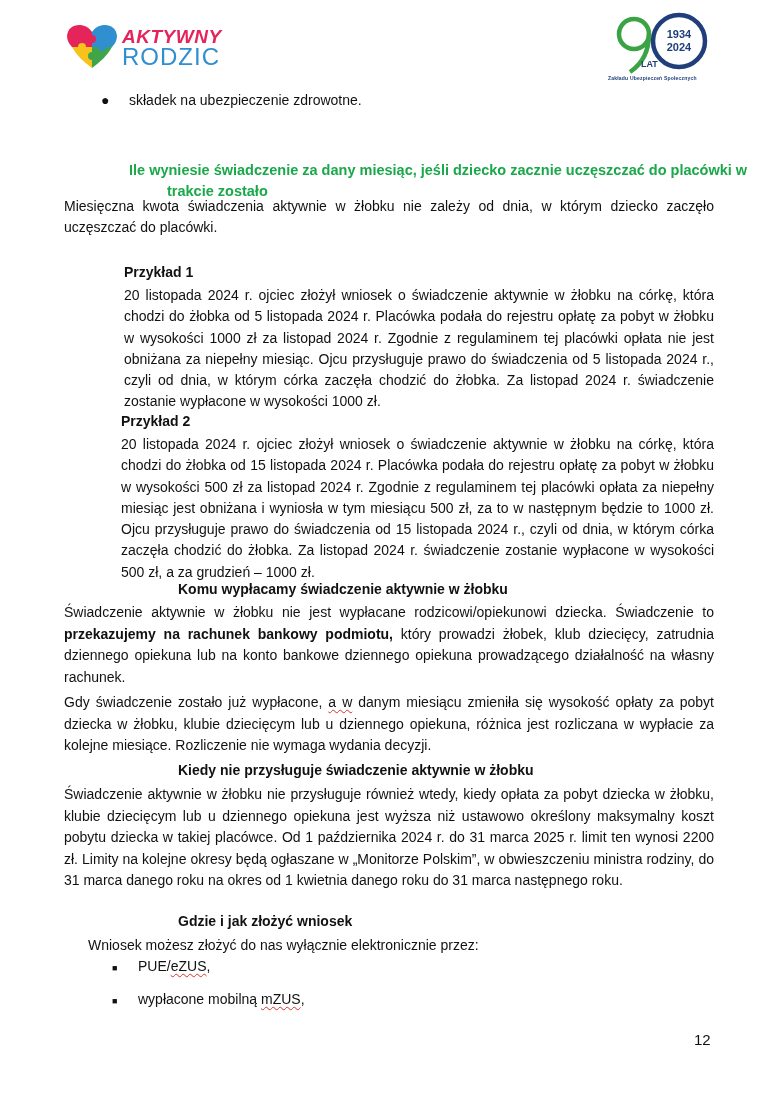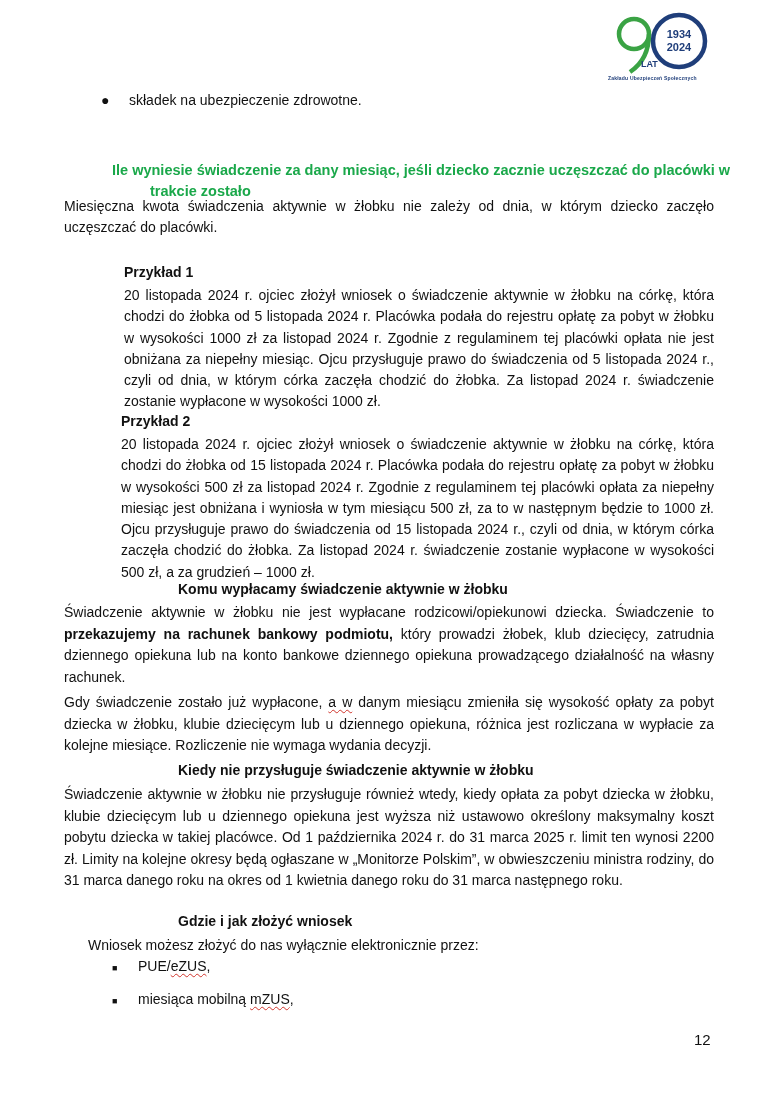--- a/index.html
+++ b/index.html
@@ -18,30 +18,44 @@
   .logo-right { position: absolute; left: 606px; top: 12px; width: 108px; height: 72px; }
   .zus-years { position: absolute; left: 58px; top: 16px; font-size: 11px; font-weight: bold; color: #1f3e7a; line-height: 13px; text-align: center; width: 30px; }
   .zus-lat { position: absolute; left: 35px; top: 47px; font-size: 9px; font-weight: bold; color: #1f3e7a; }
   .zus-name { position: absolute; left: 2px; top: 63px; font-size: 5px; font-weight: bold; color: #1f3e7a; white-space: nowrap; letter-spacing: 0.2px; }
 
   
   .txt { position: absolute; font-size: 14px; line-height: 20.5px; font-family: "Liberation Sans", sans-serif; }
   .j { text-align: justify; text-align-last: left; }
   .bullet-row { position: absolute; font-size: 14px; line-height: 20px; }
   .bullet { position: absolute; left: 0; top: 0; }
-  .green-h { position: absolute; font-size: 14.5px; font-weight: bold; color: #1aa84a; line-height: 21px; }
+  .green-h { position: absolute; font-size: 14.5px; font-weight: bold; color: #1aa84a; line-height: 21px; margin-left: 17px; }
   .bold-h { position: absolute; font-size: 14px; font-weight: bold; line-height: 20px; }
   .spell { text-decoration: underline wavy #d0342c; text-decoration-thickness: 1px; text-underline-offset: 2px; }
   .pagenum { position: absolute; left: 694px; top: 1031px; font-size: 15px; }
 </style>
 </head>
 <body>
 
 <div class="page">
 
+  <div class="logo-left">
+    <svg class="heart" viewBox="0 0 56 48">
+      <path d="M28 10 C22 0 4 0 3 14 C3 18 5 22 8 25 L28 25 Z" fill="#e4245a"></path>
+      <path d="M28 10 C34 0 52 0 53 14 C53 18 51 22 48 25 L28 25 Z" fill="#2f8fcf"></path>
+      <path d="M8 25 L28 25 L28 46 C20 40 13 34 8 25 Z" fill="#f7c21c"></path>
+      <path d="M48 25 L28 25 L28 46 C36 40 43 34 48 25 Z" fill="#3ea648"></path>
+      <circle cx="28" cy="17" r="4" fill="#e4245a"></circle>
+      <circle cx="38" cy="25" r="4" fill="#2f8fcf"></circle>
+      <circle cx="18" cy="25" r="4" fill="#f7c21c"></circle>
+      <circle cx="28" cy="34" r="4" fill="#3ea648"></circle>
+    </svg>
+    <div class="brand-top">AKTYWNY</div>
+    <div class="brand-bottom">RODZIC</div>
+  </div>
 
   <div class="logo-right">
     <svg style="position:absolute;left:0;top:0;width:108px;height:62px" viewBox="0 0 108 62">
       <circle cx="28" cy="22" r="15" fill="none" stroke="#3aa344" stroke-width="4.5"></circle>
       <path d="M43 22 C43 40 36 52 24 60" fill="none" stroke="#3aa344" stroke-width="4.5"></path>
       <circle cx="73" cy="29" r="26" fill="none" stroke="#1f3e7a" stroke-width="4.5"></circle>
     </svg>
     <div class="zus-years">
       <div>1934</div>
       <div>2024</div>
@@ -77,17 +91,17 @@
 
   <div class="bold-h" style="left:178px; top:911px;">Gdzie i jak złożyć wniosek</div>
   <div class="txt" style="left:88px; top:935px; width:620px;">Wniosek możesz złożyć do nas wyłącznie elektronicznie przez:</div>
 
   <div class="bullet-row" style="left:112px; top:956px; width:500px;">
     <span class="bullet" style="font-size:9px;top:2px;">■</span>
     <span style="position:absolute;left:26px;top:0;white-space:nowrap;"><span>PUE/</span><span class="spell">eZUS</span><span>,</span></span>
   </div>
   <div class="bullet-row" style="left:112px; top:989px; width:500px;">
     <span class="bullet" style="font-size:9px;top:2px;">■</span>
-    <span style="position:absolute;left:26px;top:0;white-space:nowrap;"><span>miesiąca mobilną </span><span class="spell">mZUS</span><span>,</span></span>
+    <span style="position:absolute;left:26px;top:0;white-space:nowrap;"><span>wypłacone mobilną </span><span class="spell">mZUS</span><span>,</span></span>
   </div>
 
   <div class="pagenum">12</div>
 </div>
 
 </body></html>

